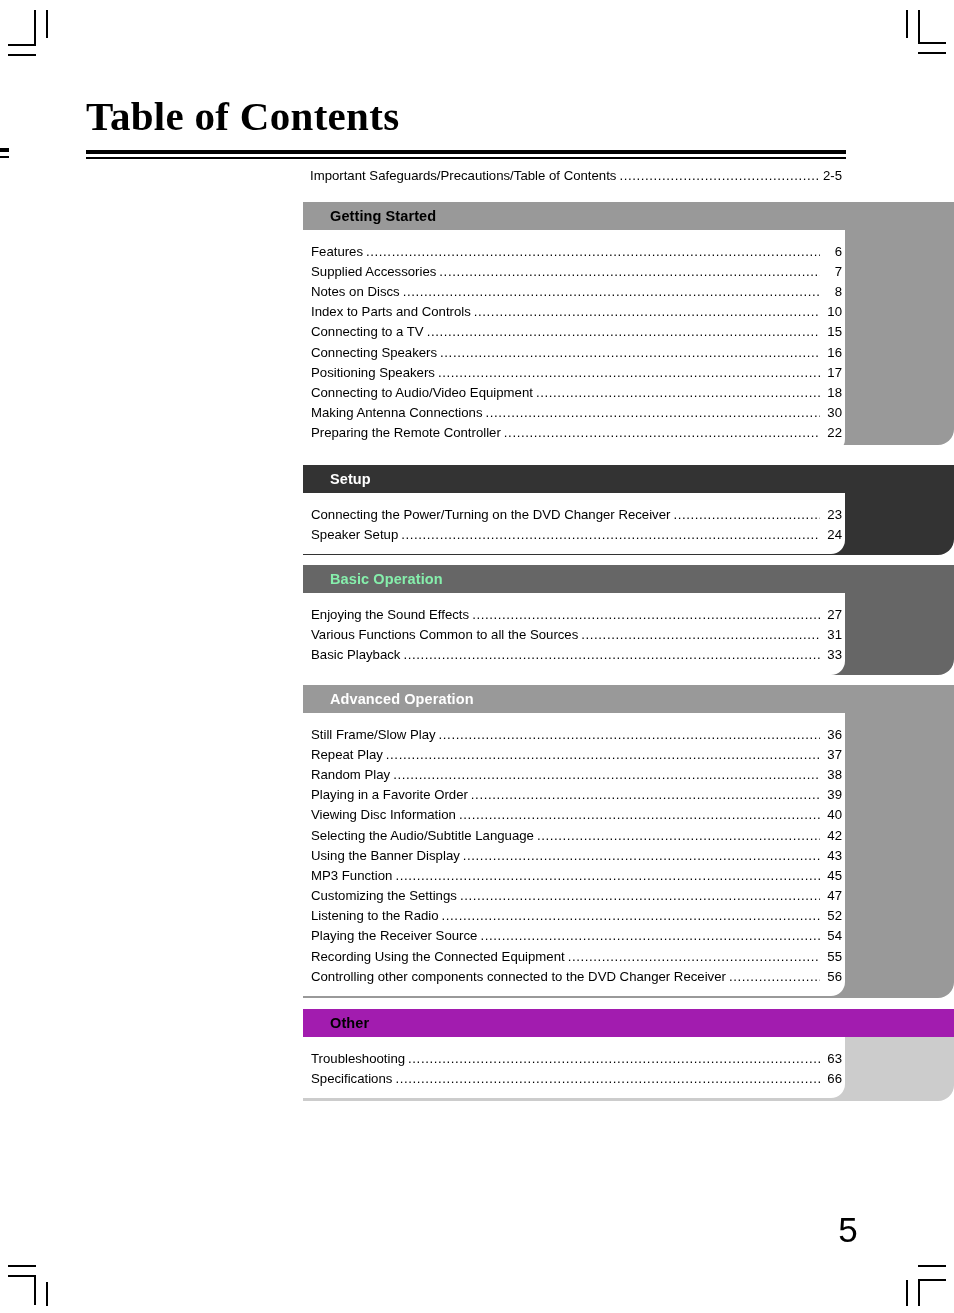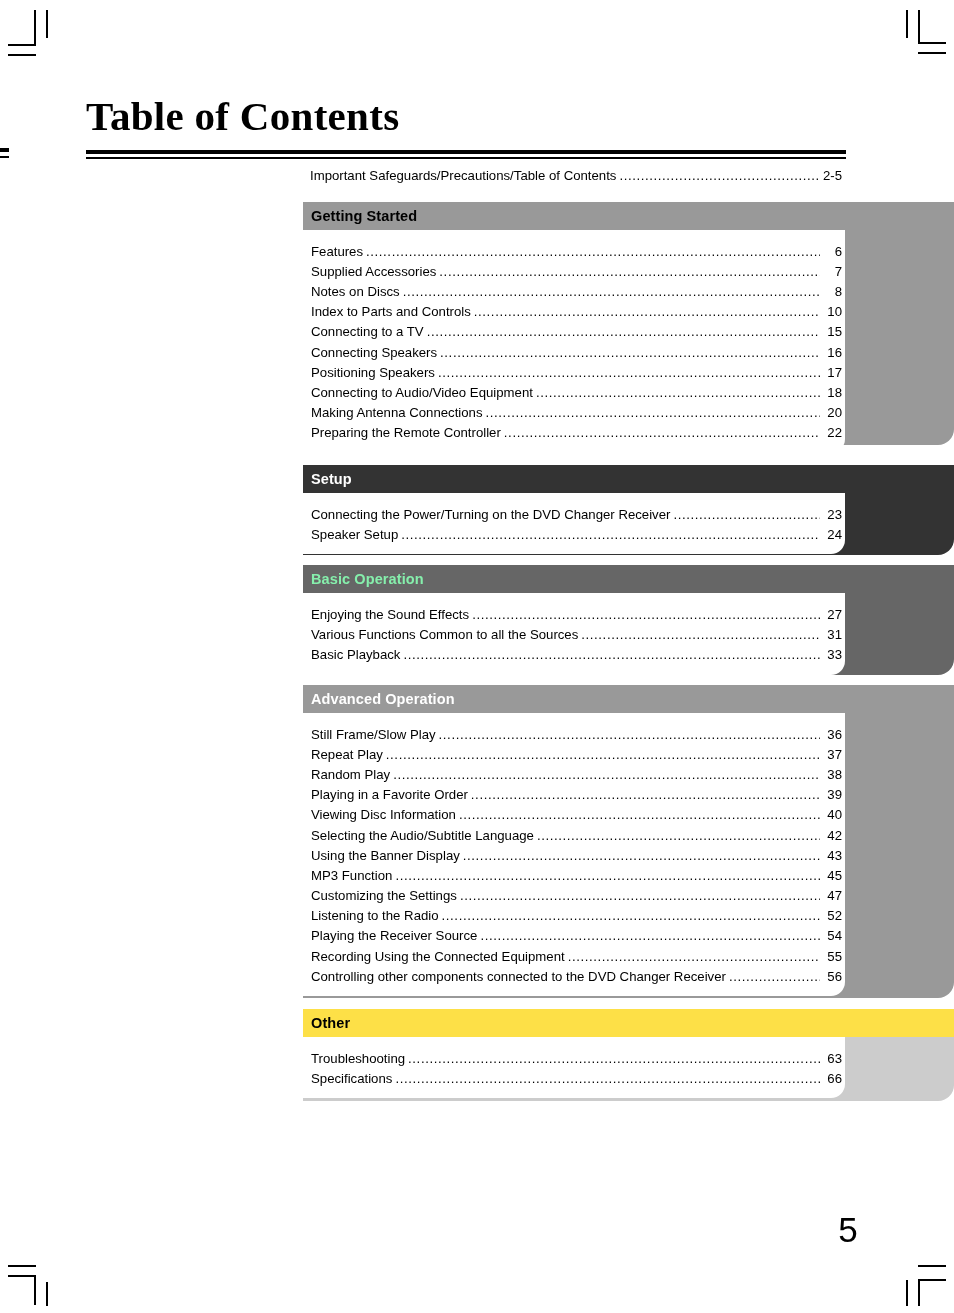--- a/index.html
+++ b/index.html
@@ -106,21 +106,21 @@
   .sec-head {
     position: absolute;
     left: 303px;
     top: 0;
     width: 651px;
     height: 28px;
     display: flex;
     align-items: center;
   }
   .sec-head-label {
-    padding-left: 8px;
+    padding-left: 27px;
     font-size: 14.5px;
     font-weight: bold;
     letter-spacing: 0.1px;
     text-align: right;
   }
 
   
   .sec-body {
     position: absolute;
     left: 303px;
@@ -245,21 +245,21 @@
           <span class="toc-page">17</span>
         </div>
         <div class="toc-row">
           <span class="toc-label">Connecting to Audio/Video Equipment</span>
           <span class="toc-dots">........................................................................................................................................................................................................</span>
           <span class="toc-page">18</span>
         </div>
         <div class="toc-row">
           <span class="toc-label">Making Antenna Connections</span>
           <span class="toc-dots">........................................................................................................................................................................................................</span>
-          <span class="toc-page">20</span>
+          <span class="toc-page">30</span>
         </div>
         <div class="toc-row">
           <span class="toc-label">Preparing the Remote Controller</span>
           <span class="toc-dots">........................................................................................................................................................................................................</span>
           <span class="toc-page">22</span>
         </div>
       </div>
     </div>
     <div class="section" style="top: 465px;">
       <div class="sec-slab" style="background: rgb(51, 51, 51); height: 90px;"></div>
@@ -370,21 +370,21 @@
         </div>
         <div class="toc-row">
           <span class="toc-label">Controlling other components connected to the DVD Changer Receiver</span>
           <span class="toc-dots">........................................................................................................................................................................................................</span>
           <span class="toc-page">56</span>
         </div>
       </div>
     </div>
     <div class="section" style="top: 1009px;">
       <div class="sec-slab" style="background: rgb(204, 204, 204); height: 92px;"></div>
-      <div class="sec-head" style="background: #fde047;">
+      <div class="sec-head" style="background: #a21caf;">
         <span class="sec-head-label" style="color: rgb(0, 0, 0);">Other</span>
       </div>
       <div class="sec-body">
         <div class="toc-row">
           <span class="toc-label">Troubleshooting</span>
           <span class="toc-dots">........................................................................................................................................................................................................</span>
           <span class="toc-page">63</span>
         </div>
         <div class="toc-row">
           <span class="toc-label">Specifications</span>

